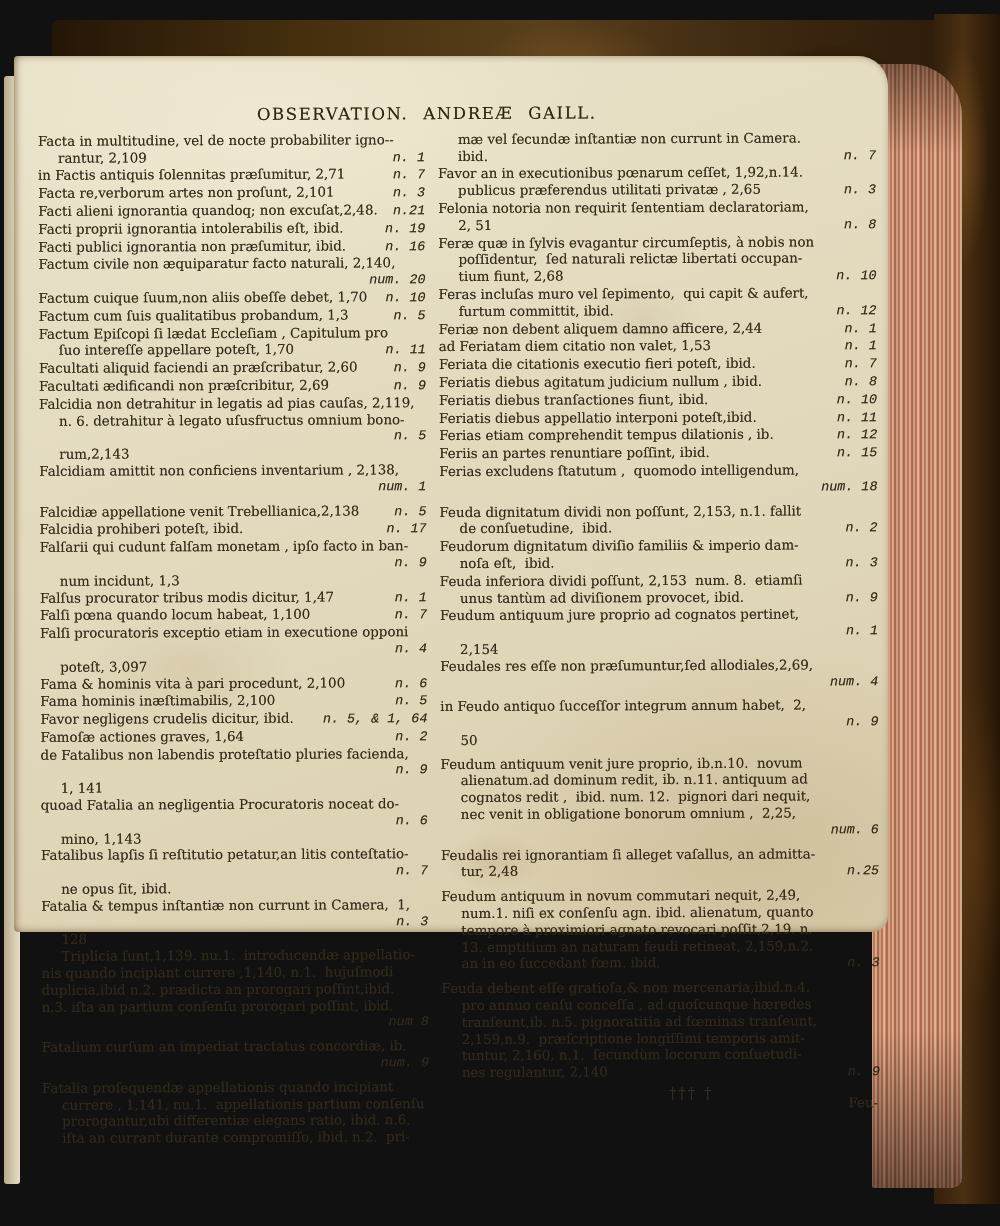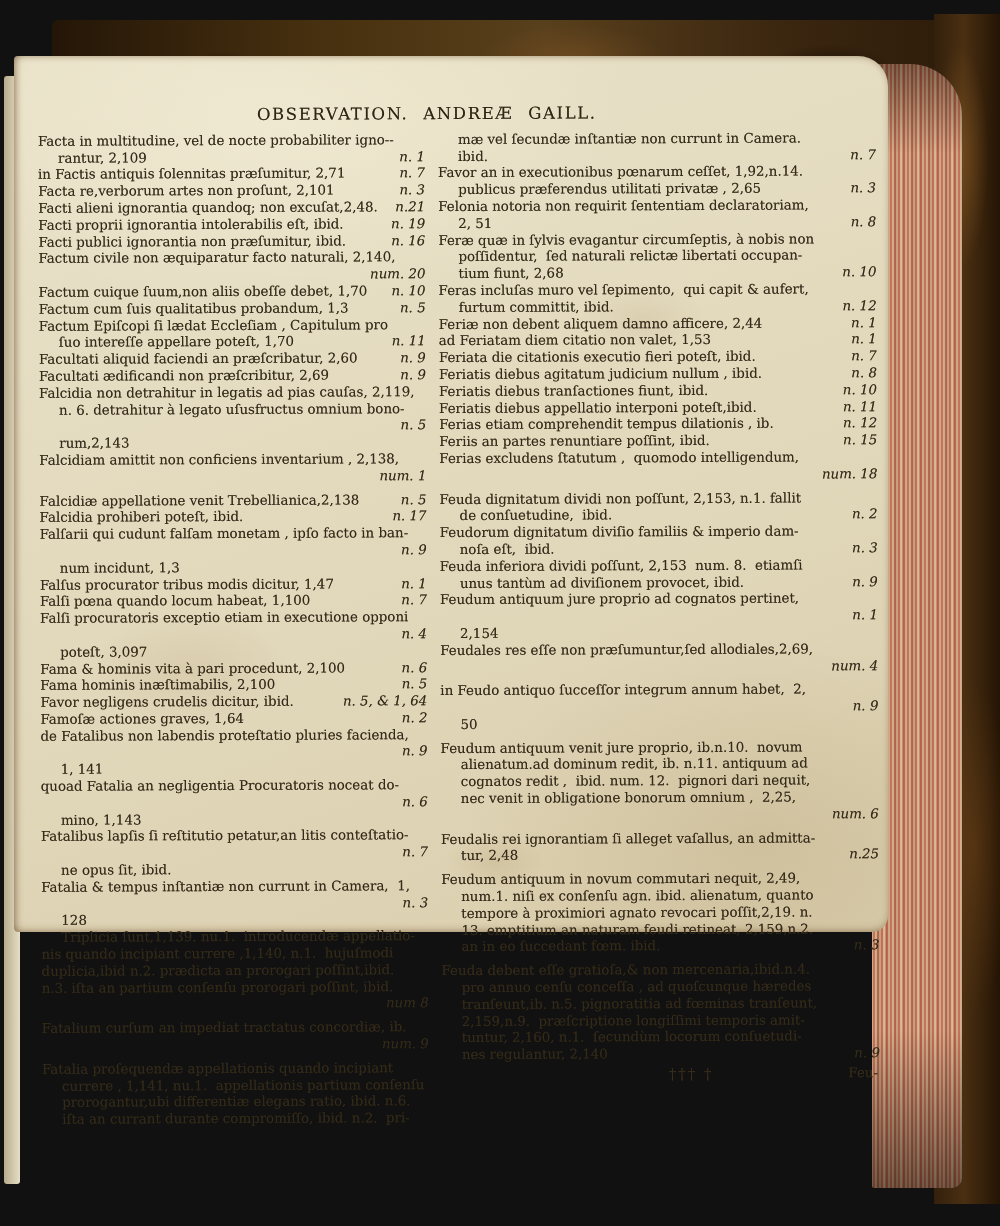--- a/index.html
+++ b/index.html
@@ -54,25 +54,25 @@
   .hdr{text-align:center;font-size:16.5px;letter-spacing:1.6px;word-spacing:8px;
     margin:0 60px 9px 0;color:#2e2514;}
   .cols{display:flex;gap:13px;}
   .col{overflow:visible;}
   .col-l{width:387px;flex:none;}
   .col-r{flex:1;min-width:0;}
   .entry{margin:0;}
   .entry.gap{margin-top:7px;}
   .line{display:flex;align-items:baseline;}
   .line .t{white-space:pre;}
-  .line .ref{margin-left:auto;font-style:italic;white-space:nowrap;padding-left:5px;}
+  .line .ref{margin-left:auto;font-style:italic;white-space:nowrap;padding-left:5px;font-family:Liberation Mono, monospace;}
   .line.ind{padding-left:20px;}
   .foot-row{position:relative;text-align:center;margin-top:3px;padding-left:60px;}
   .sig{font-size:15px;letter-spacing:2px;color:#3a2e1a;}
-  .catch{position:absolute;right:2px;top:0;margin-left:48px;}
+  .catch{position:absolute;right:2px;top:11px;margin-left:48px;}
 </style>
 </head>
 <body>
 
 <div class="scene">
   <div class="cover-top"></div>
   <div class="cover-right"></div>
   <div class="page-under"></div>
   <div class="fore-edge"></div>
   <div class="page-sliver"></div>

